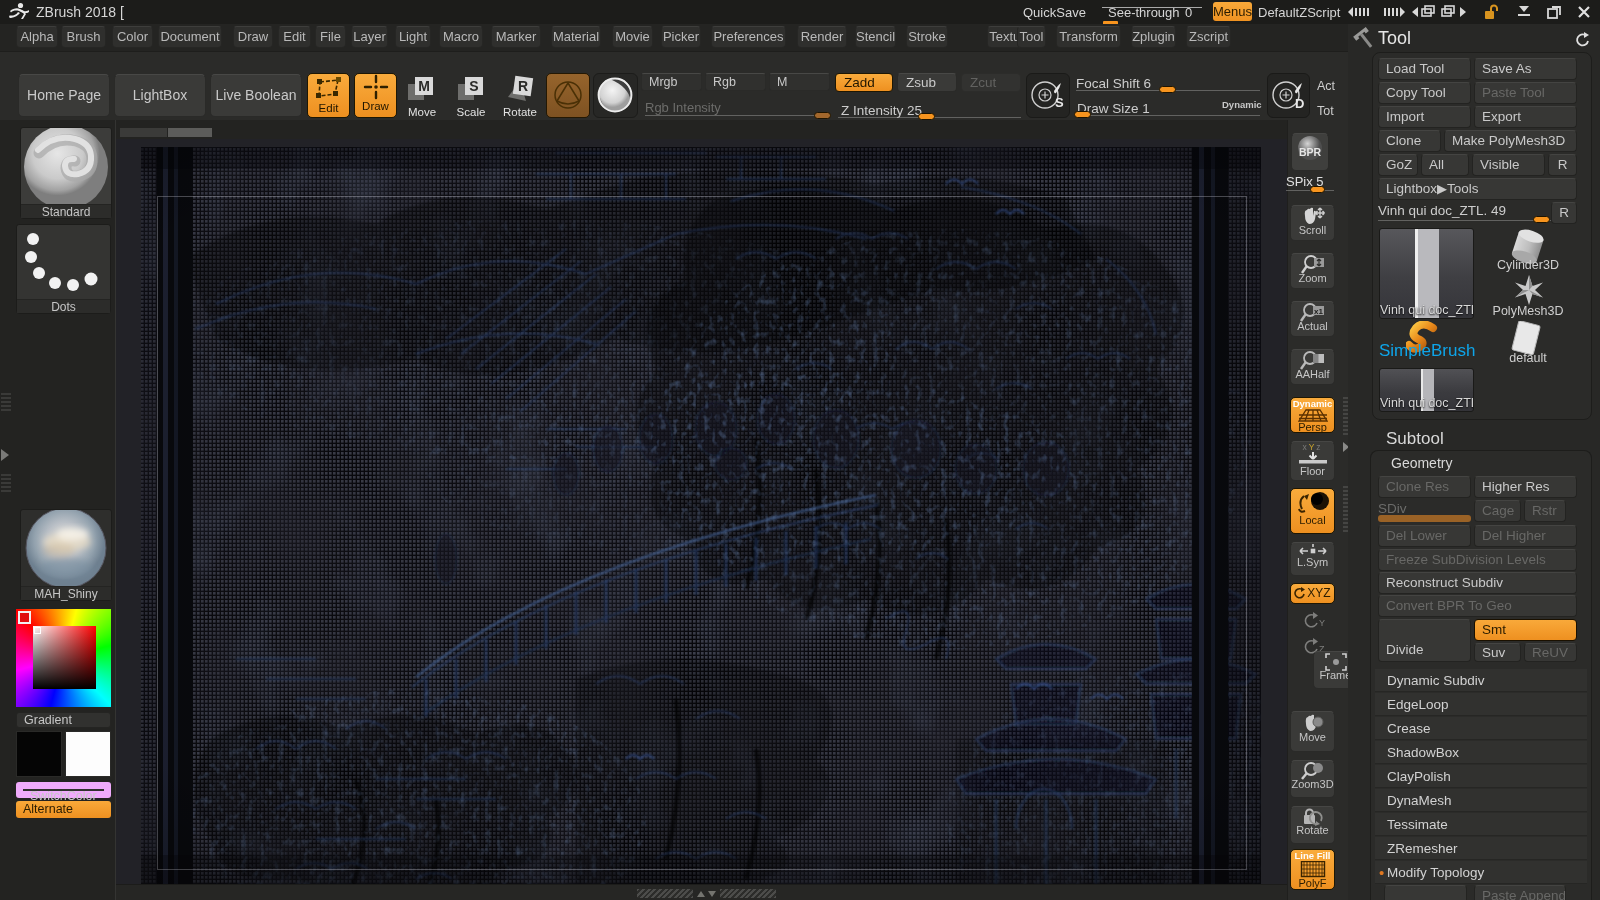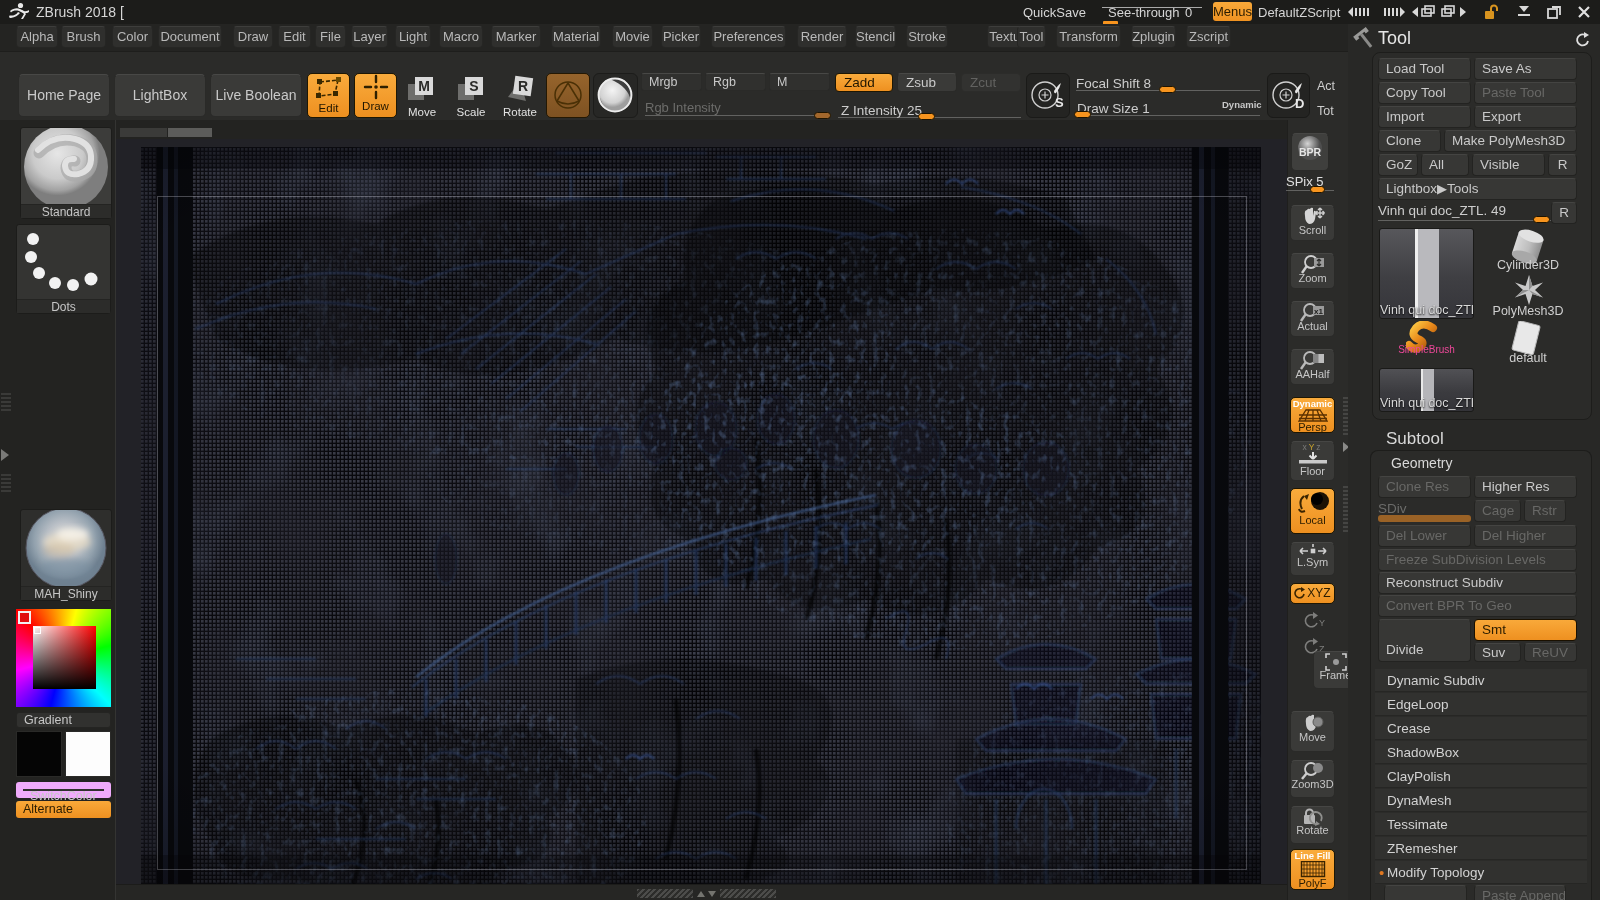--- a/index.html
+++ b/index.html
@@ -195,21 +195,21 @@
  <div class="sline" style="left:838px;top:65px;width:183px;"></div>
  <div class="knob" style="left:918px;top:61px;"></div>
  <div class="abs" style="left:1026px;top:21px;width:44px;height:45px;border-radius:6px;background:#242422;border:1px solid #1a1a18;">
    <svg width="40" height="40" viewBox="0 0 40 40" style="margin:1px">
      <circle cx="17" cy="20" r="13" fill="none" stroke="#d0d0d0" stroke-width="1.4"></circle>
      <circle cx="17" cy="20" r="6" fill="none" stroke="#d0d0d0" stroke-width="1.2"></circle>
      <path d="M17 16.5 V23.5 M13.5 20 H20.5" stroke="#d0d0d0" stroke-width="1.2"></path>
      <path d="M26 16 Q30 10 33 8 Q32 13 28 18 Q26 19 26 16" fill="#e8e8e8"></path>
      <text x="27" y="32" font-size="13" font-weight="bold" fill="#e8e8e8" font-family="Liberation Sans">S</text>
    </svg></div>
- <div class="lbl" style="left:1076px;top:24px;font-size:13.5px;">Focal Shift 8</div>
+ <div class="lbl" style="left:1076px;top:24px;font-size:13.5px;">Focal Shift 6</div>
  <div class="sline" style="left:1076px;top:38px;width:184px;"></div>
  <div class="knob" style="left:1159px;top:34px;"></div>
  <div class="lbl" style="left:1077px;top:49px;font-size:13.5px;">Draw Size 1</div>
  <div class="sline" style="left:1076px;top:63px;width:184px;"></div>
  <div class="knob" style="left:1074px;top:59px;"></div>
  <div class="lbl" style="left:1222px;top:47px;font-size:9.5px;font-weight:bold;color:#c8c8c8;">Dynamic</div>
  <div class="abs" style="left:1267px;top:21px;width:43px;height:45px;border-radius:6px;background:#242422;border:1px solid #1a1a18;">
    <svg width="40" height="40" viewBox="0 0 40 40" style="margin:1px">
      <circle cx="17" cy="20" r="13" fill="none" stroke="#d0d0d0" stroke-width="1.4"></circle>
      <circle cx="17" cy="20" r="6" fill="none" stroke="#d0d0d0" stroke-width="1.2"></circle>
@@ -633,21 +633,21 @@
     <svg width="40" height="34" viewBox="0 0 40 34" style="margin-left:27px">
             <defs>
               <linearGradient id="gold" x1="0" y1="0" x2="1" y2="1">
                 <stop offset="0%" stop-color="#ffd24a"></stop>
                 <stop offset="50%" stop-color="#e8881a"></stop>
                 <stop offset="100%" stop-color="#9a4a08"></stop>
               </linearGradient>
             </defs>
             <path d="M27 7 Q17 0 10 7 Q4 14 12 18 Q20 21 14 26 Q8 30 3 24" fill="none" stroke="url(#gold)" stroke-width="8" stroke-linecap="round"></path>
           </svg>
-    <div class="abs" style="left:0;bottom:10px;width:100%;text-align:center;font-size:10px;color:#ec4899;">SimpleBrush</div>
+    <div class="abs" style="left:0;bottom:4px;width:100%;text-align:center;font-size:17px;color:#0ea5e9;">SimpleBrush</div>
   </div>
 
   <div class="abs" style="left:106px;top:268px;width:98px;height:44px;">
     <svg width="40" height="36" viewBox="0 0 40 36" style="margin-left:28px">
             <rect x="8" y="2" width="22" height="30" rx="2" fill="#e8e8e8" transform="rotate(14 20 17)"></rect>
             <rect x="8" y="2" width="22" height="30" rx="2" fill="none" stroke="#b9b9b9" transform="rotate(14 20 17)"></rect>
           </svg>
     <div class="abs" style="left:0;bottom:0;width:100%;text-align:center;font-size:12.5px;color:#cfcfcf;">default</div>
   </div>
 

